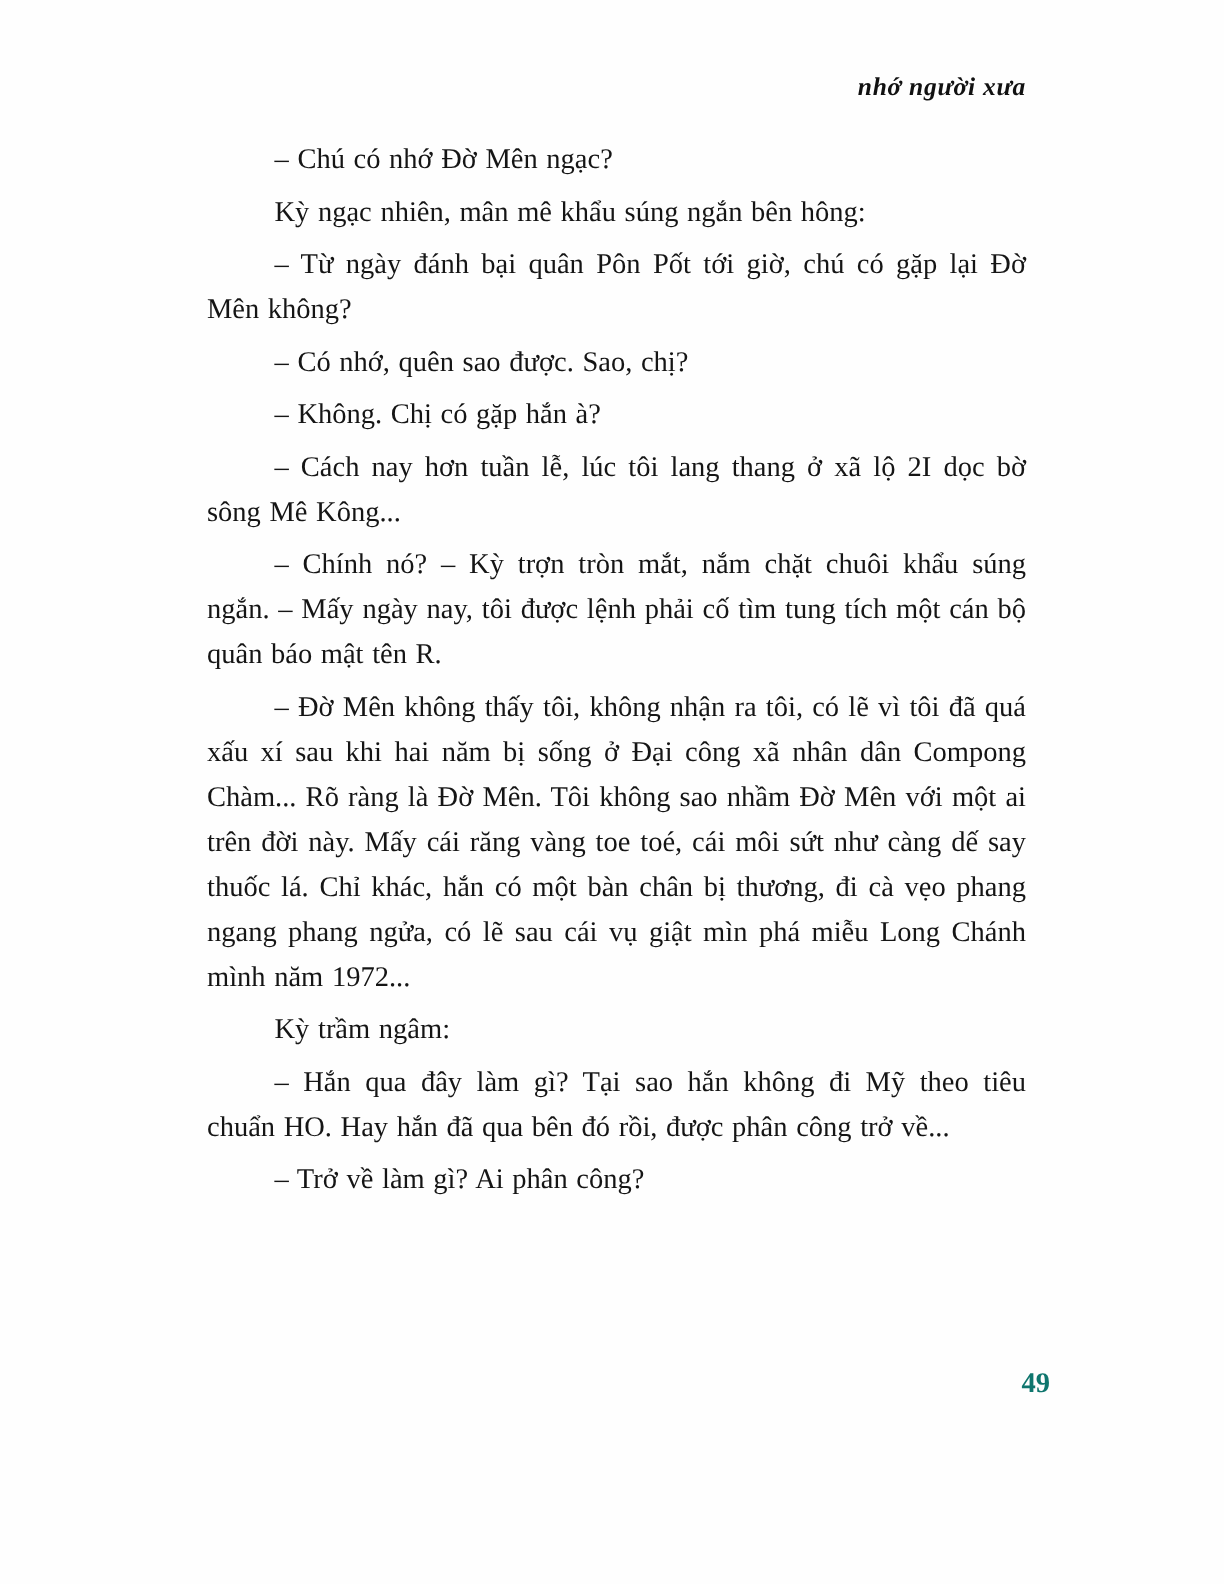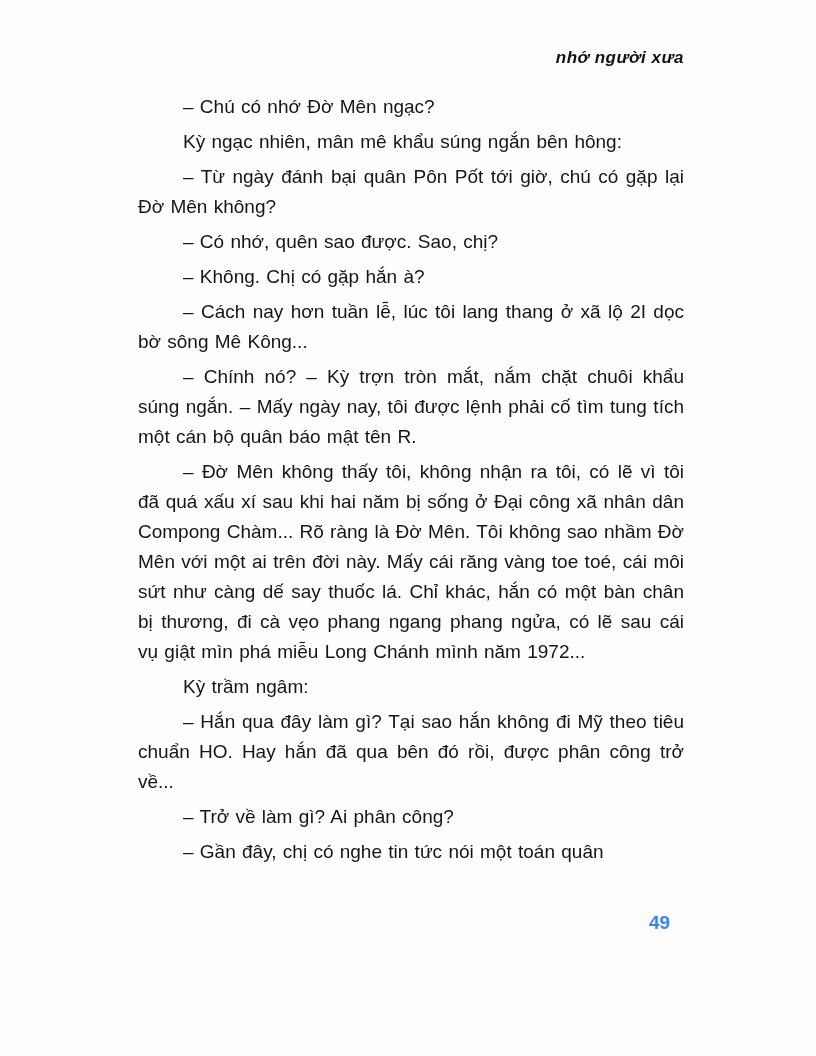--- a/index.html
+++ b/index.html
@@ -6,21 +6,21 @@
     margin: 0;
     padding: 0;
     background: #e8e8e8;
   }
   .page {
     position: relative;
     width: 816px;
     height: 1056px;
     margin: 0 auto;
     background: #fefefe;
-    font-family: Liberation Sans, sans-serif;
+    font-family: Liberation Serif, serif;
     color: #161616;
     overflow: hidden;
   }
   .running-header {
     position: absolute;
     top: 48px;
     right: 132px;
     font-size: 17px;
     font-style: italic;
     font-weight: bold;
@@ -38,41 +38,40 @@
     color: #151515;
   }
   .body-text p {
     margin: 0 0 5px 0;
     text-indent: 45px;
     word-spacing: 1px;
   }
   .page-number {
     position: absolute;
     top: 912px;
-    left: 649px;
+    left: 681px;
     font-size: 19px;
     font-weight: bold;
-    color: #3b82f6;
+    color: #0f766e;
   }
 </style>
 </head>
 <body>
 
 <div class="page">
   <div class="running-header">nhớ người xưa</div>
 
   <div class="body-text" id="paragraphs">
       <p>– Chú có nhớ Đờ Mên ngạc?</p>
       <p>Kỳ ngạc nhiên, mân mê khẩu súng ngắn bên hông:</p>
       <p>– Từ ngày đánh bại quân Pôn Pốt tới giờ, chú có gặp lại Đờ Mên không?</p>
       <p>– Có nhớ, quên sao được. Sao, chị?</p>
       <p>– Không. Chị có gặp hắn à?</p>
       <p>– Cách nay hơn tuần lễ, lúc tôi lang thang ở xã lộ 2I dọc bờ sông Mê Kông...</p>
       <p>– Chính nó? – Kỳ trợn tròn mắt, nắm chặt chuôi khẩu súng ngắn. – Mấy ngày nay, tôi được lệnh phải cố tìm tung tích một cán bộ quân báo mật tên R.</p>
       <p>– Đờ Mên không thấy tôi, không nhận ra tôi, có lẽ vì tôi đã quá xấu xí sau khi hai năm bị sống ở Đại công xã nhân dân Compong Chàm... Rõ ràng là Đờ Mên. Tôi không sao nhầm Đờ Mên với một ai trên đời này. Mấy cái răng vàng toe toé, cái môi sứt như càng dế say thuốc lá. Chỉ khác, hắn có một bàn chân bị thương, đi cà vẹo phang ngang phang ngửa, có lẽ sau cái vụ giật mìn phá miễu Long Chánh mình năm 1972...</p>
       <p>Kỳ trầm ngâm:</p>
       <p>– Hắn qua đây làm gì? Tại sao hắn không đi Mỹ theo tiêu chuẩn HO. Hay hắn đã qua bên đó rồi, được phân công trở về...</p>
       <p>– Trở về làm gì? Ai phân công?</p>
-      <p>– Gần đây, chị có nghe tin tức nói một toán quân</p>
     </div>
 
   <div class="page-number">49</div>
 </div>
 
 </body></html>

